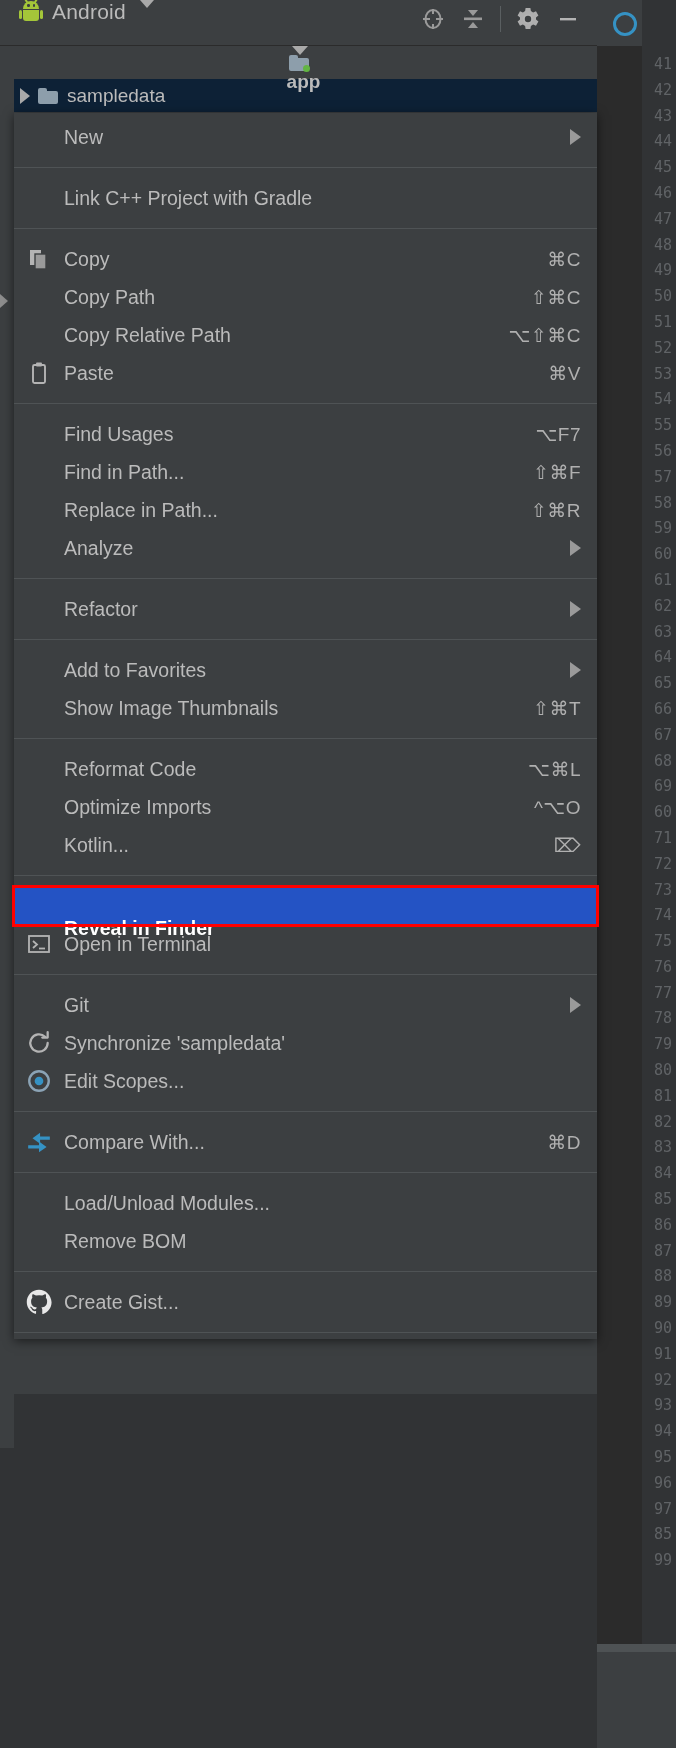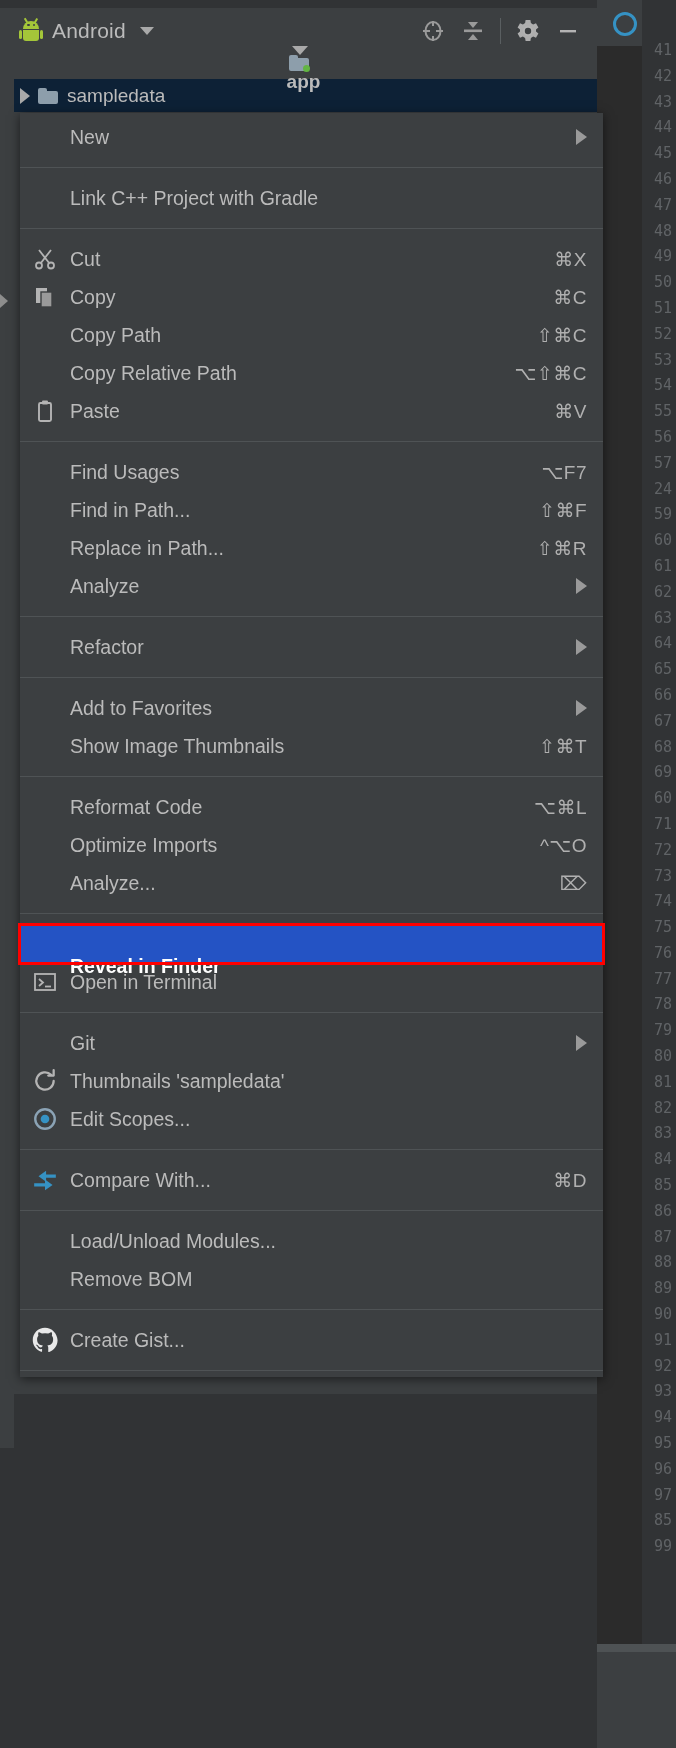--- a/index.html
+++ b/index.html
@@ -13,21 +13,21 @@
 
   
   .editor-strip {
     position: absolute; left: 597px; top: 0; width: 79px; height: 1748px;
     background: #2b2b2b;
   }
   .editor-strip .gutter {
     position: absolute; right: 0; top: 0; width: 34px; height: 1748px;
     background: #313335;
     display: flex; flex-direction: column; align-items: flex-end;
-    padding-top: 38px; padding-right: 4px;
+    padding-top: 52px; padding-right: 4px;
   }
   .editor-strip .gutter span {
     font-size: 15px; color: #606366; line-height: 25.8px;
     font-family: "DejaVu Sans Mono", monospace;
   }
   .editor-strip .topnub {
     position: absolute; left: 0; top: 0; width: 79px; height: 46px;
     background: #3c3f41;
   }
   .editor-strip .bluecircle {
@@ -38,23 +38,23 @@
     position: absolute; left: 0; bottom: 96px; width: 79px; height: 8px;
     background: #4e5254;
   }
   .editor-strip .botpane {
     position: absolute; left: 0; bottom: 0; width: 79px; height: 96px;
     background: #3c3f41;
   }
 
   
   .tw-header {
-    position: absolute; left: 0; top: 8px; width: 597px; height: 46px;
+    position: absolute; left: 0; top: 0; width: 597px; height: 46px;
     background: #3c3f41;
-    display: flex; align-items: center; padding: 0 10px;
+    display: flex; align-items: flex-start; padding: 0 10px;
     border-bottom: 1px solid #2b2b2b;
   }
   .droid {
     width: 22px; height: 22px; margin-left: 10px; margin-right: 10px;
     position: relative; flex: none;
   }
   .droid .head {
     position: absolute; left: 3px; top: 1px; width: 16px; height: 8px;
     background: #a4c639; border-radius: 8px 8px 0 0;
   }
@@ -123,21 +123,21 @@
 
   .left-rail { position: absolute; left: 0; top: 79px; width: 14px; height: 1369px; background: #3c3f41; }
   .left-nub {
     position: absolute; left: 0; top: 215px; width: 0; height: 0;
     border-top: 7px solid transparent; border-bottom: 7px solid transparent;
     border-left: 8px solid #8d8d8d;
   }
 
   
   .menu {
-    position: absolute; left: 20px; top: 113px; width: 583px;
+    position: absolute; left: 14px; top: 113px; width: 583px;
     background: #3c3f41;
     box-shadow: 0 2px 10px rgba(0,0,0,.55);
     padding: 0;
   }
   .mi {
     position: relative; display: flex; align-items: center;
     height: 38px; padding: 0 16px 0 0;
     font-size: 19.5px; color: #bbbbbb; white-space: nowrap;
   }
   .mi .ico {
@@ -182,21 +182,21 @@
         <span>48</span>
         <span>49</span>
         <span>50</span>
         <span>51</span>
         <span>52</span>
         <span>53</span>
         <span>54</span>
         <span>55</span>
         <span>56</span>
         <span>57</span>
-        <span>24</span>
+        <span>58</span>
         <span>59</span>
         <span>60</span>
         <span>61</span>
         <span>62</span>
         <span>63</span>
         <span>64</span>
         <span>65</span>
         <span>66</span>
         <span>67</span>
         <span>68</span>
@@ -318,32 +318,20 @@
         <div class="mi">
           <span class="ico"></span>
           <span class="label">Link C++ Project with Gradle</span>
         </div>
       </div>
       <div class="sep"></div>
       <div class="group">
         <div class="mi">
           <span class="ico">
             <svg width="24" height="24" viewBox="0 0 24 24">
-              <circle cx="6" cy="18.5" r="3" fill="none" stroke="#b4b4b4" stroke-width="1.8"></circle>
-              <circle cx="18" cy="18.5" r="3" fill="none" stroke="#b4b4b4" stroke-width="1.8"></circle>
-              <line x1="7.5" y1="16.5" x2="18" y2="3" stroke="#b4b4b4" stroke-width="1.8"></line>
-              <line x1="16.5" y1="16.5" x2="6" y2="3" stroke="#b4b4b4" stroke-width="1.8"></line>
-            </svg>
-          </span>
-          <span class="label">Cut</span>
-          <span class="sc">⌘X</span>
-        </div>
-        <div class="mi">
-          <span class="ico">
-            <svg width="24" height="24" viewBox="0 0 24 24">
               <rect x="3" y="3" width="11" height="15" fill="#b4b4b4"></rect>
               <rect x="8" y="7" width="11" height="15" fill="#9a9a9a" stroke="#3c3f41" stroke-width="1.4"></rect>
             </svg>
           </span>
           <span class="label">Copy</span>
           <span class="sc">⌘C</span>
         </div>
         <div class="mi">
           <span class="ico"></span>
           <span class="label">Copy Path</span>
@@ -416,21 +404,21 @@
           <span class="label">Reformat Code</span>
           <span class="sc">⌥⌘L</span>
         </div>
         <div class="mi">
           <span class="ico"></span>
           <span class="label">Optimize Imports</span>
           <span class="sc">^⌥O</span>
         </div>
         <div class="mi">
           <span class="ico"></span>
-          <span class="label">Analyze...</span>
+          <span class="label">Kotlin...</span>
           <span class="sc">⌦</span>
         </div>
       </div>
       <div class="sep"></div>
       <div class="group">
         <div class="mi sel">
           <span class="ico"></span>
           <span class="label">Reveal in Finder</span>
         </div>
         <div class="mi">
@@ -451,21 +439,21 @@
           <span class="label">Git</span>
           <span class="arrow"></span>
         </div>
         <div class="mi">
           <span class="ico">
             <svg width="26" height="26" viewBox="0 0 24 24">
               <path d="M20 12a8 8 0 11-2.4-5.7" fill="none" stroke="#b4b4b4" stroke-width="2.1" stroke-linecap="round"></path>
               <polyline points="20,2 20,7 15,7" fill="none" stroke="#b4b4b4" stroke-width="2.1" stroke-linecap="round" stroke-linejoin="round"></polyline>
             </svg>
           </span>
-          <span class="label">Thumbnails 'sampledata'</span>
+          <span class="label">Synchronize 'sampledata'</span>
         </div>
         <div class="mi">
           <span class="ico">
             <svg width="26" height="26" viewBox="0 0 24 24">
               <circle cx="12" cy="12" r="9" fill="none" stroke="#8ba3b5" stroke-width="2.2"></circle>
               <circle cx="12" cy="12" r="4" fill="#3592c4"></circle>
             </svg>
           </span>
           <span class="label">Edit Scopes...</span>
         </div>

